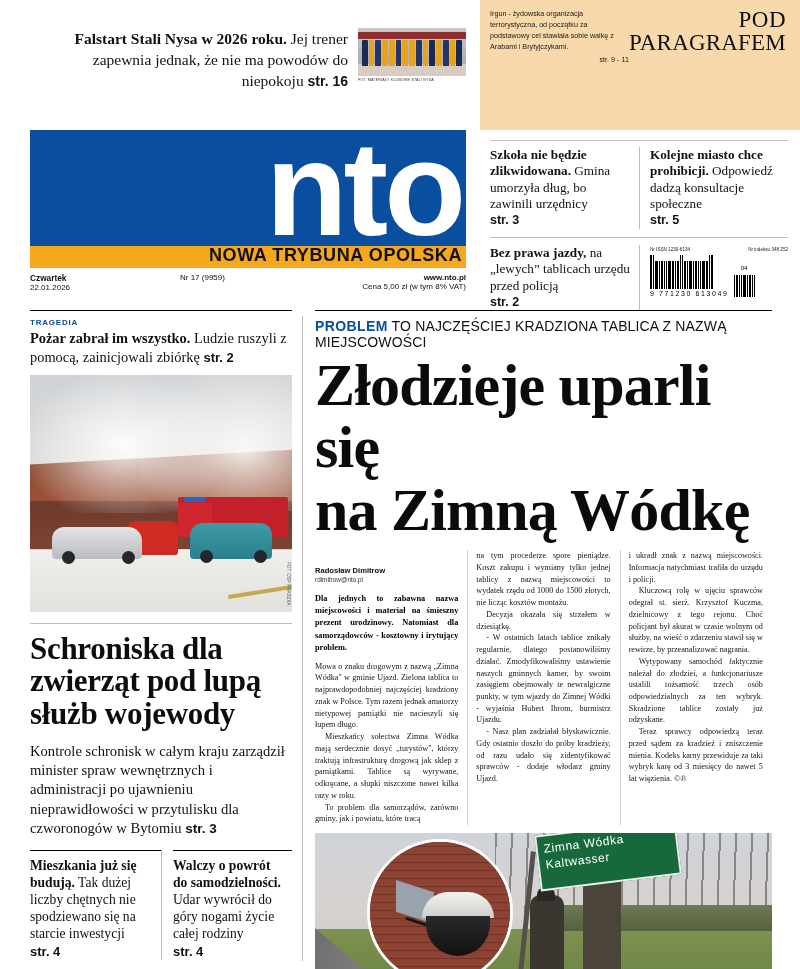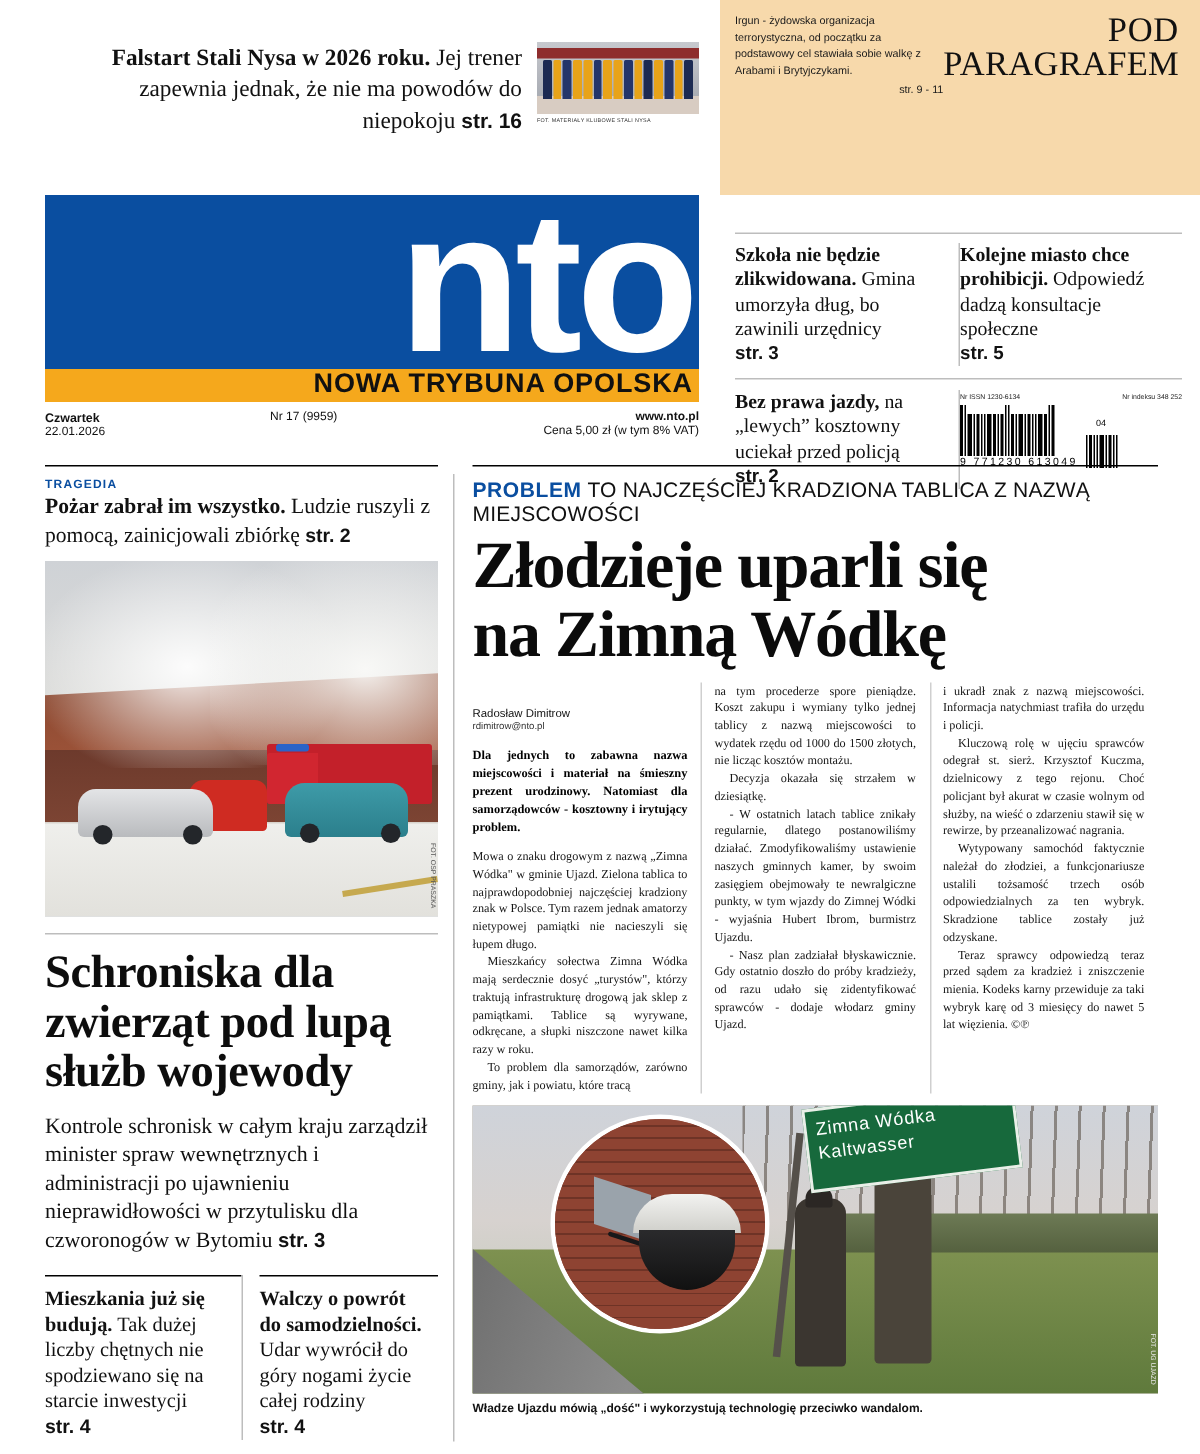--- a/index.html
+++ b/index.html
@@ -51,25 +51,25 @@
     font-family:"Liberation Sans",sans-serif; font-weight:bold; font-size:18px;
     letter-spacing:.6px; color:#111;
   }
   .mh-info { width:436px; margin-top:5px; display:flex; font-family:"Liberation Sans",sans-serif; font-size:8px; color:#111; }
   .mh-info .c1 { width:150px; }
   .mh-info .c1 b { display:block; font-size:8.3px; }
   .mh-info .c2 { width:140px; padding-top:0px; }
   .mh-info .c3 { flex:1; text-align:right; }
   .mh-info .c3 b { display:block; }
 
-  .mh-right { width:320px; padding:10px 12px 0 10px;margin-top:15px; }
+  .mh-right { width:320px; padding:10px 12px 0 10px; }
   .rail-rule { height:1px; background:#bdbdbd; margin:0 0 6px 0; }
   .rail-2col { display:flex; gap:0; }
   .rail-col { width:50%; padding-right:9px; }
-  .rail-col + .rail-col { border-left:1px solid #bdbdbd; padding-right:0; }
+  .rail-col + .rail-col { border-left:1px solid #bdbdbd; padding-left:10px; padding-right:0; }
   .rail-item { font-size:13.2px; line-height:1.24; color:#111; }
   .rail-item b { font-weight:bold; }
   .rail-item .pg { font-family:"Liberation Sans",sans-serif; font-weight:bold; font-size:12.5px; display:block; margin-top:1px;}
   .rail-sep { height:1px; background:#bdbdbd; margin:8px 0 7px 0; }
 
   .barcode-block { padding-top:2px; }
   .bc-meta { display:flex; justify-content:space-between; font-family:"Liberation Sans",sans-serif; font-size:4.6px; color:#222; margin-bottom:3px; }
   .bc-rows { display:flex; align-items:flex-end; gap:5px; }
   .bc-main { height:34px; display:flex; align-items:flex-end; gap:1px; }
   .bc-main i { display:block; background:#000; }
@@ -118,23 +118,23 @@
   .brief + .brief { border-left:1px solid #bdbdbd; padding-left:11px; }
   .brief .btop { height:1px; background:#000; margin-bottom:7px; }
   .brief .btxt { font-size:13.6px; line-height:1.25; color:#111; padding-right:10px; }
   .brief .btxt b { font-weight:bold; }
   .brief .pg { font-family:"Liberation Sans",sans-serif; font-weight:bold; font-size:13px; display:block; margin-top:1px; }
 
   
   .r-topline { height:1px; background:#000; }
   .eyebrow { margin:7px 0 4px; font-family:"Liberation Sans",sans-serif; font-size:14px; letter-spacing:.15px; color:#111; }
   .eyebrow b { color:#0a4ea0; font-weight:bold; letter-spacing:.4px; }
-  .main-hed { font-size:44px; font-weight:bold; line-height:1.04; letter-spacing:-.8px; color:#0b0b0b; }
-
-  .byline { margin-top:16px; font-family:"Liberation Sans",sans-serif; font-size:7.6px; font-weight:normal; color:#111; }
+  .main-hed { font-size:60px; font-weight:bold; line-height:1.04; letter-spacing:-.8px; color:#0b0b0b; }
+
+  .byline { margin-top:16px; font-family:"Liberation Sans",sans-serif; font-size:7.6px; font-weight:bold; color:#111; }
   .byline-mail { font-family:"Liberation Sans",sans-serif; font-size:6.4px; color:#333; margin-top:1px; }
 
   .art-cols { display:flex; margin-top:9px; gap:0; }
   .art-col { width:33.33%; padding-right:9px; position:relative; }
   .art-col + .art-col { padding-left:9px; }
   .art-col .vline { position:absolute; left:0; top:0; bottom:0; width:1px; background:#cfcfcf; }
   .art-p { font-size:8.15px; line-height:1.44; text-align:justify; color:#151515; margin-bottom:0; }
   .art-p.indent { text-indent:10px; }
   .art-lead { font-weight:bold; font-size:8.3px; line-height:1.46; text-align:justify; margin-bottom:7px; }
 
@@ -248,21 +248,21 @@
           <div class="rail-item">
             <b>Kolejne miasto chce prohibicji.</b><span> Odpowiedź dadzą konsultacje społeczne</span>
             <span class="pg">str. 5</span>
           </div>
         </div>
       </div>
       <div class="rail-sep"></div>
       <div class="rail-2col">
         <div class="rail-col">
           <div class="rail-item">
-            <b>Bez  prawa jazdy,</b><span> na „lewych” kosztowny uciekał przed policją</span>
+            <b>Bez  prawa jazdy,</b><span> na „lewych” tablicach urzędu przed policją</span>
             <span class="pg">str. 2</span>
           </div>
         </div>
         <div class="rail-col barcode-block">
           <div class="bc-meta">
             <span>Nr ISSN 1230-6134</span>
             <span>Nr indeksu 348 252</span>
           </div>
           <div class="bc-rows">
             <div>

